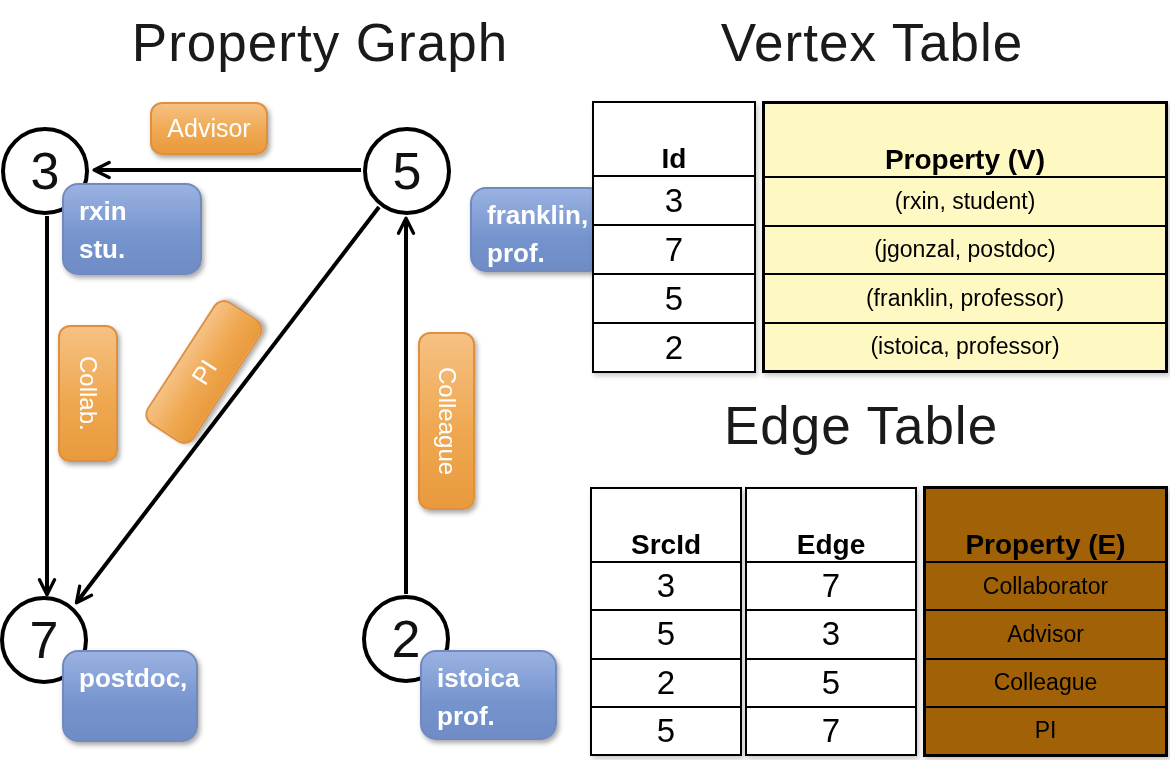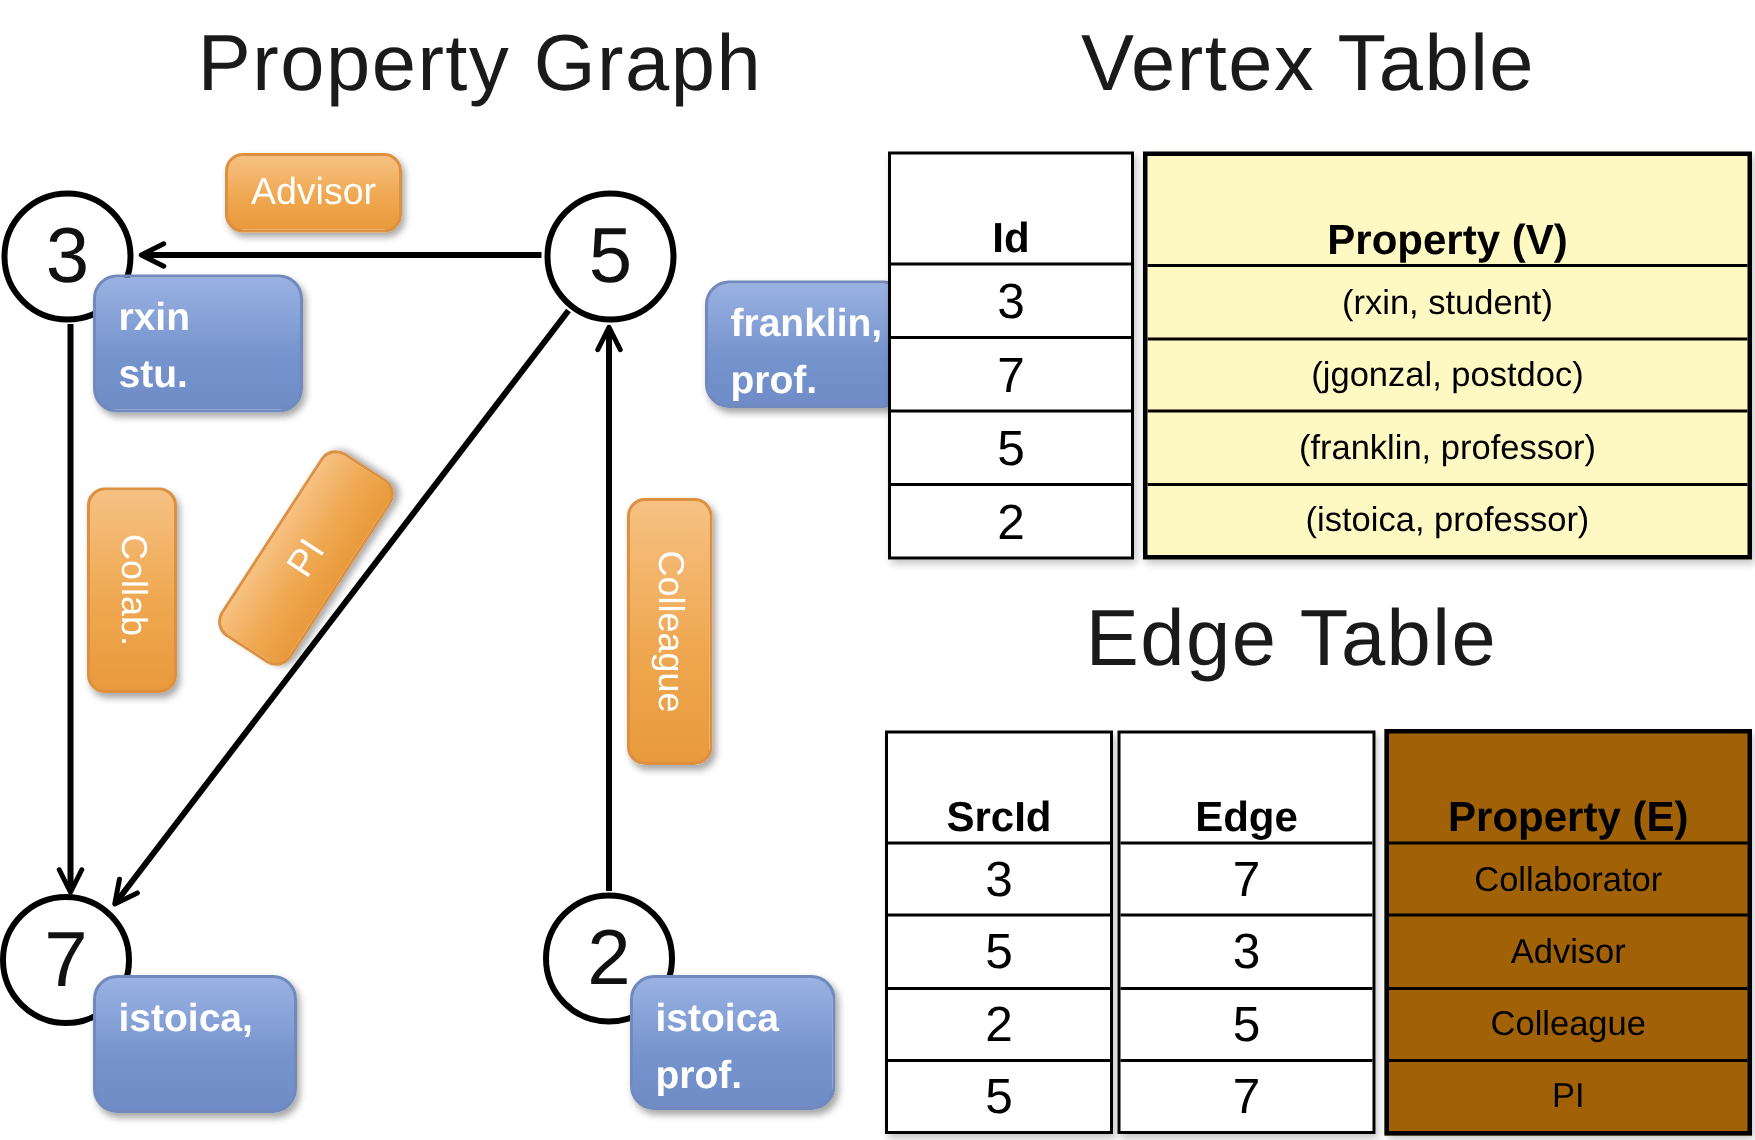--- a/index.html
+++ b/index.html
@@ -108,21 +108,21 @@
 
 <div class="vlabel" id="vlabel-rxin">
   <div>rxin</div>
   <div>stu.</div>
 </div>
 <div class="vlabel" id="vlabel-franklin">
   <div>franklin,</div>
   <div>prof.</div>
 </div>
 <div class="vlabel" id="vlabel-jgonzal">
-  <div>istoica,</div>
+  <div>postdoc,</div>
 </div>
 <div class="vlabel" id="vlabel-istoica">
   <div>istoica</div>
   <div>prof.</div>
 </div>
 
 <div class="elabel" id="elabel-advisor">Advisor</div>
 <div class="elabel vertical" id="elabel-collab">Collab.</div>
 <div class="elabel" id="elabel-pi">PI</div>
 <div class="elabel vertical" id="elabel-colleague">Colleague</div>

